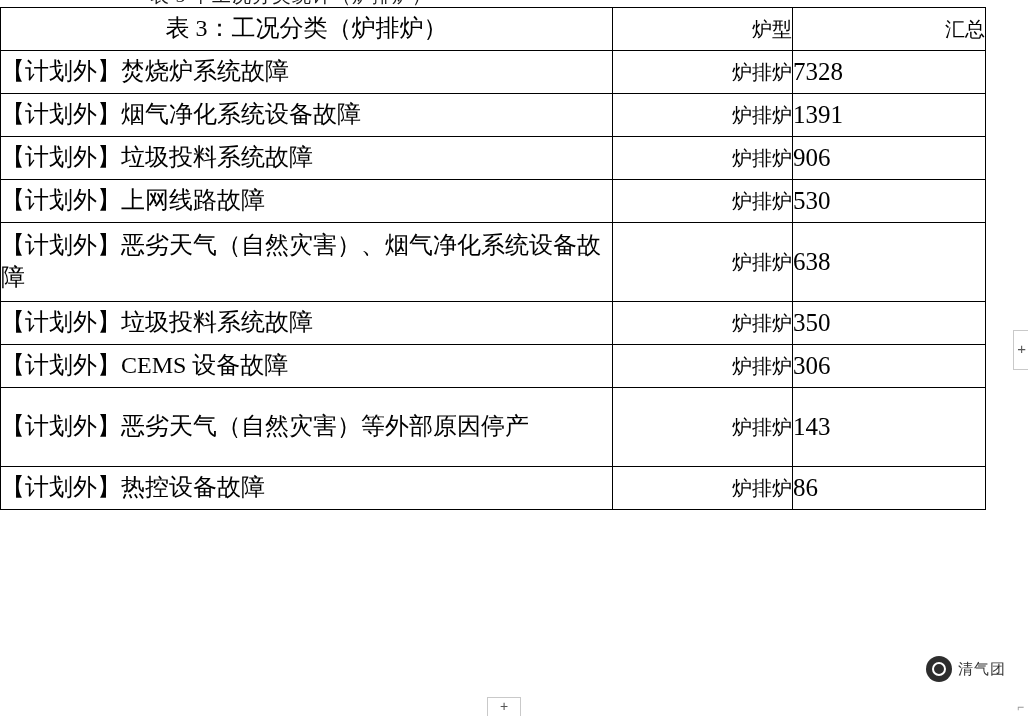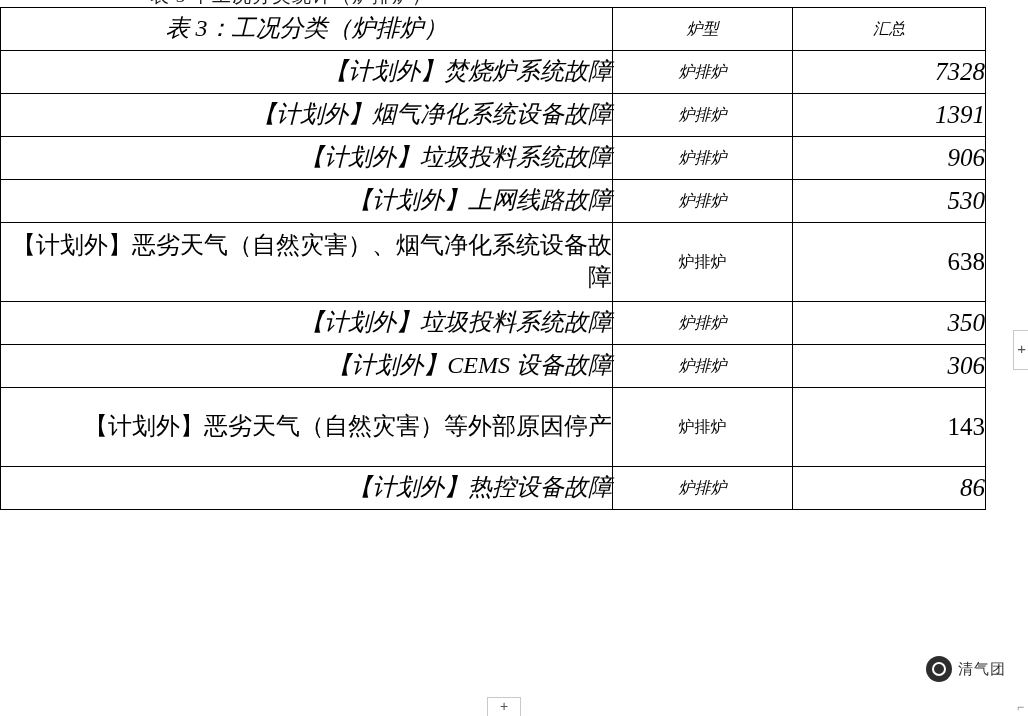--- a/index.html
+++ b/index.html
@@ -56,39 +56,39 @@
     color: #000;
   }
   col.c-desc { width: 612px; }
   col.c-type { width: 180px; }
   col.c-sum  { width: 193px; }
 
   .cell-desc {
     font-size: 24px;
     line-height: 1.32;
     padding: 5px 0 5px 6px;
-    text-align: right;
+    text-align: left;
     letter-spacing: 0px;
   }
   .cell-desc.header {
     text-align: center;
     padding-left: 0;
   }
   .cell-center {
-    font-size: 16px;
-    text-align: center;
+    font-size: 20px;
+    text-align: right;
     padding: 5px 2px;
   }
   .cell-num {
     font-size: 25px;
-    text-align: right;
+    text-align: left;
     padding: 5px 2px;
     border-radius: 8px;
   }
-  .row-1l td { height: 42px; font-style: italic; }
+  .row-1l td { height: 42px; }
   .row-2l td { height: 78px; }
 
   
   .edge-mark {
     position: absolute;
     right: 0px;
     top: 330px;
     width: 14px;
     height: 38px;
     border: 1px solid #c9c9c9;

